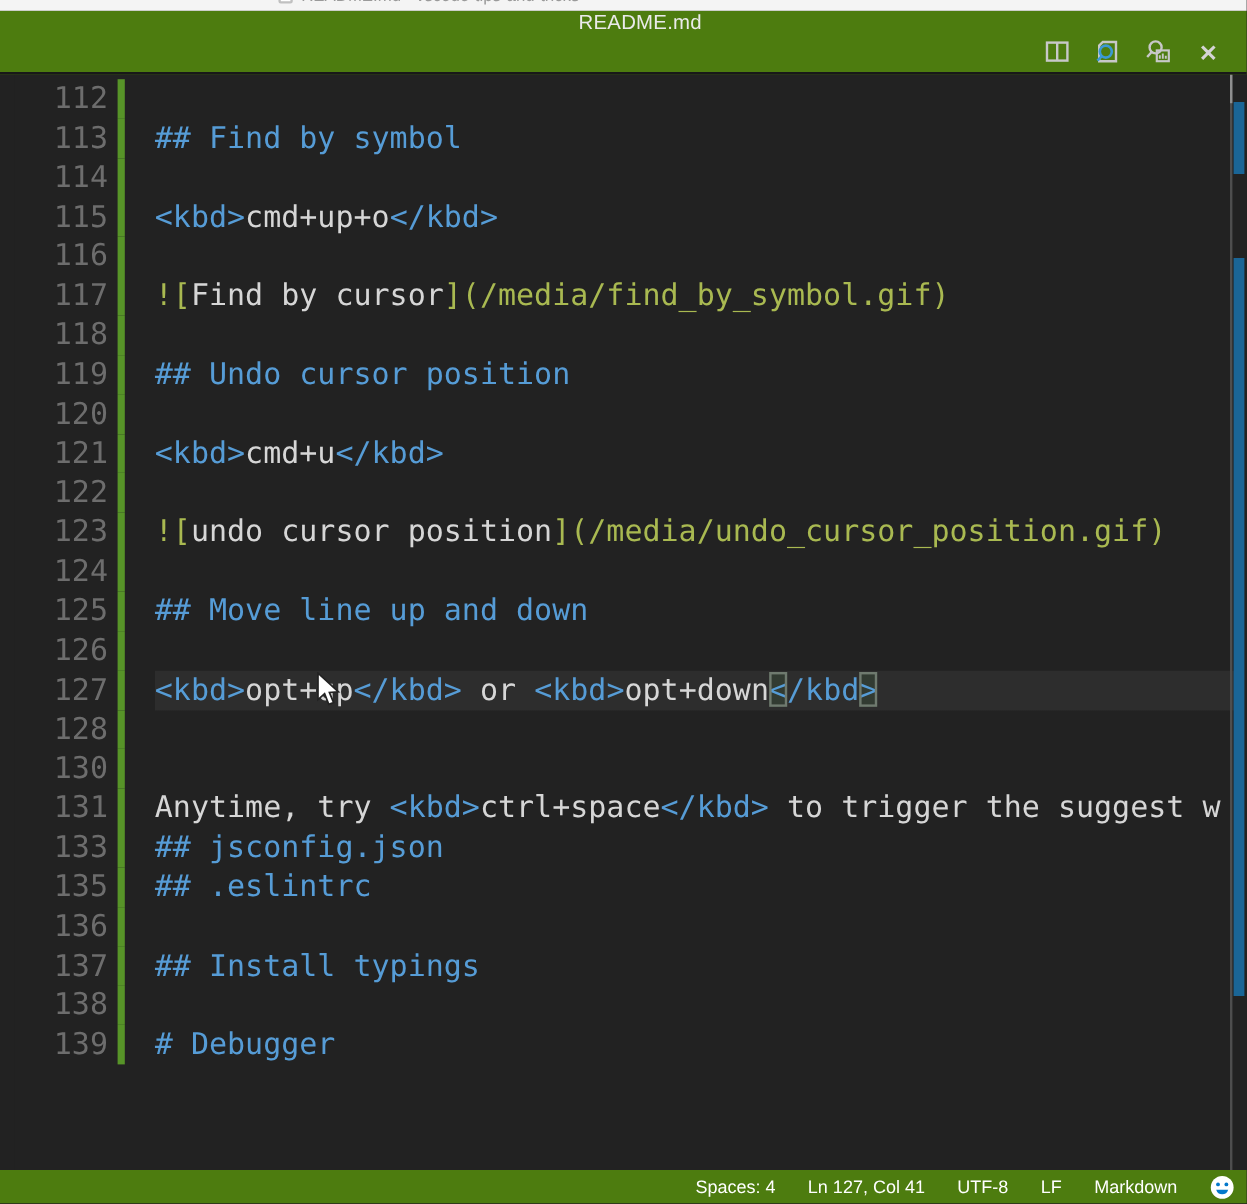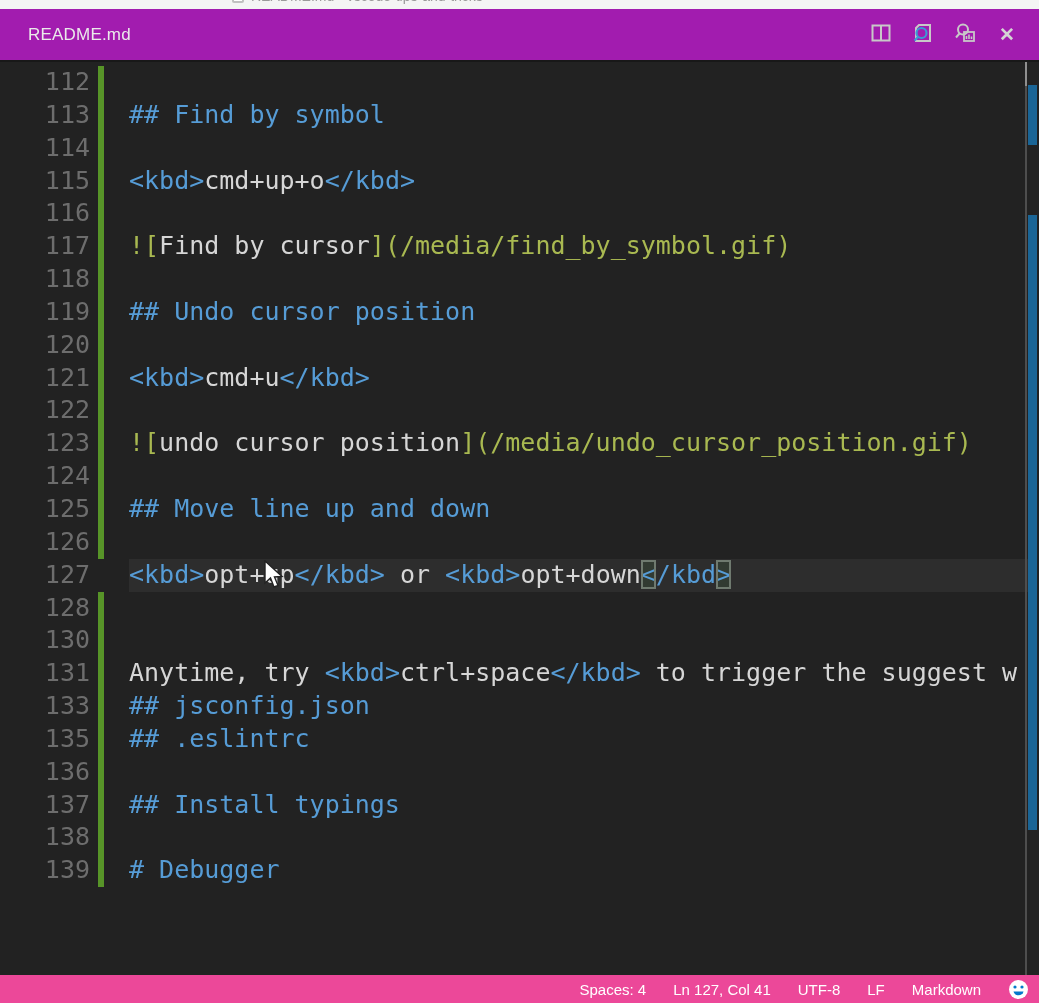--- a/index.html
+++ b/index.html
@@ -10,55 +10,55 @@
   .mac-titlebar { position:absolute; top:0; left:0; width:1039px; height:9px;
     background:#f4f4f4; overflow:hidden; z-index:5; }
   .mac-titlebar .mac-inner { position:absolute; top:-12px; left:232px;
     display:flex; align-items:center; gap:7px; }
   .mac-doc-icon { width:12px; height:14px; border:2px solid #c0c0c0; border-radius:2px;
     display:inline-block; background:#fff; }
   .mac-title { font-size:14px; color:#9a9a9a; white-space:nowrap; }
 
   
   .tabbar { position:absolute; top:9px; left:0; width:1039px; height:53px;
-    background:#a21caf; display:flex; align-items:center;
-    border-bottom:2px solid #181818; z-index:4; }
+    background:#4d7c0f; display:flex; align-items:center;
+    border-bottom:2px solid #181818; z-index:4;flex-direction:column; }
   .tab-title { margin-left:28px; font-size:17px; color:#eaeaea; letter-spacing:.2px; }
   .tab-actions { margin-left:auto; margin-right:16px; display:flex; align-items:center; gap:10px; }
   .tab-actions .action { width:32px; height:32px; display:flex; align-items:center;
     justify-content:center; cursor:pointer; }
   .close-glyph { font-size:19px; color:#d4d4d4; font-weight:bold; }
 
   
   .editor { position:absolute; top:62px; left:12px; width:1039px; height:913px;
     background:#222222; overflow:hidden; }
   .rows { position:absolute; top:4px; left:0; right:0; }
   .row { display:flex; height:32.85px; line-height:32.85px; white-space:pre;
     font-family:"DejaVu Sans Mono","Liberation Mono",monospace; font-size:25px; }
   .row.current { background:linear-gradient(to right, rgba(0,0,0,0) 117px, #2d2d2d 117px);
-    margin-right:22px;align-items:center; }
+    margin-right:22px; }
   .ln { width:78px; text-align:right; color:#6d6d6d; flex:none;
     font-size:25px; }
   .gut { width:6px; margin-left:8px; background:#579428; flex:none; }
   .code { margin-left:25px; flex:1; overflow:hidden; }
   .h { color:#569cd6; }
   .t { color:#569cd6; }
   .p { color:#d6d6d6; }
   .l { color:#a9b951; }
   .box { outline:2px solid #6f7a6f; outline-offset:-2px; background:rgba(70,110,70,.22); }
 
   
   .ruler { position:absolute; top:62px; right:0; width:14px; height:913px; z-index:3; }
   .ruler-divider { position:absolute; left:0; top:0; bottom:0; width:2px; background:#4e4e4e; }
   .ruler-divider-top { position:absolute; left:0; top:0; width:2px; height:24px; background:#8f8f8f; }
   .ruler-mark { position:absolute; left:3px; width:9px; background:#1a6596; }
 
   
   .statusbar { position:absolute; left:0; top:975px; width:1039px; height:28px;
-    background:#ec4899; display:flex; align-items:center; z-index:6; }
+    background:#4d7c0f; display:flex; align-items:center; z-index:6; }
   .status-right { margin-left:auto; display:flex; align-items:center; gap:27px;
     margin-right:10px; }
   .status-item { color:#fff; font-size:15px; white-space:nowrap; cursor:pointer; }
   .smiley { width:21px; height:21px; cursor:pointer; display:flex; }
 
   
   .mouse-cursor { position:absolute; left:263px; top:560px; z-index:9; pointer-events:none; }
 </style>
 </head>
 <body>

